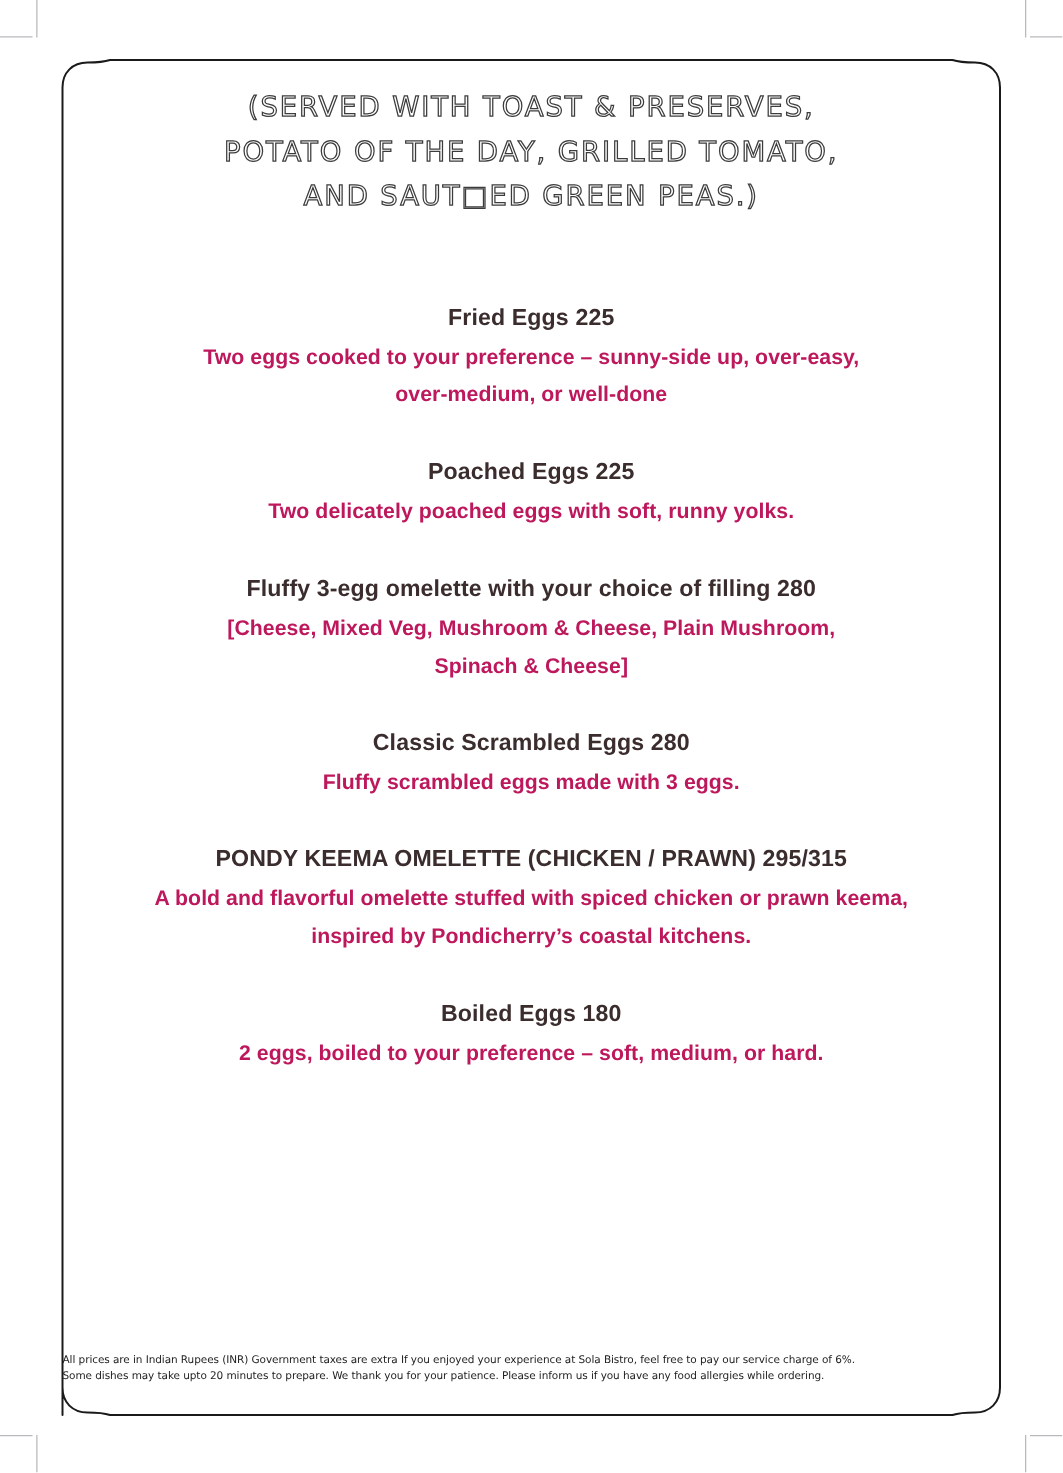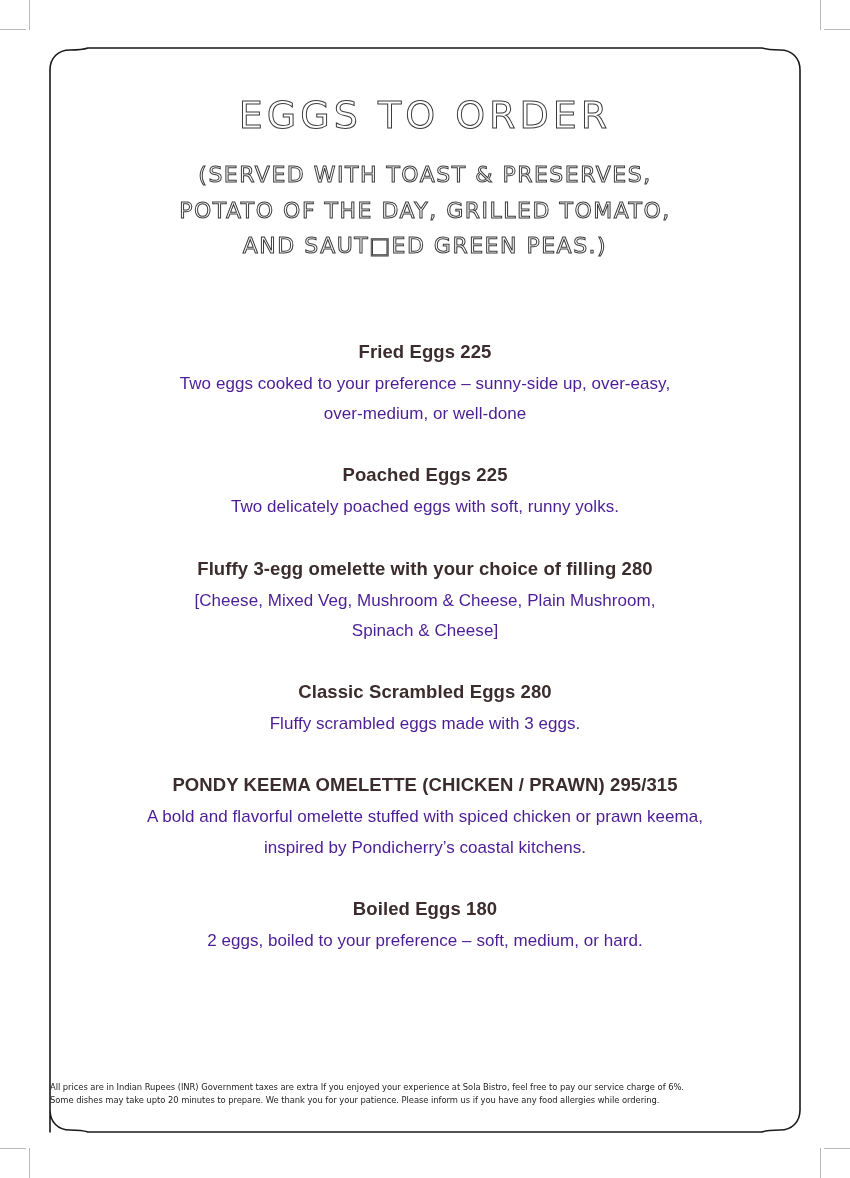--- a/index.html
+++ b/index.html
@@ -75,41 +75,41 @@
     margin: 0;
     padding-top: 21px;
     font-size: 22px;
     line-height: 1.62;
     letter-spacing: 1.5px;
   }
   #menu-subtitle .sub-line { display: block; }
 
   
   #menu-items {
-    margin: 16px;
+    margin: 6px;
     padding: 0;
     list-style: none;
     padding-top: 60px;
   }
   .menu-item { text-align: center; margin-bottom: 34px; }
   .menu-item:last-child { margin-bottom: 0; }
 
   .item-heading {
     margin: 0 0 4px 0;
     font-size: 18.5px;
     font-weight: bold;
     color: #3b2d2d;
     line-height: 1.35;
     letter-spacing: 0.1px;
   }
   .item-desc {
     margin: 0;
     font-size: 17px;
-    font-weight: normal;
-    color: #4c1d95;
+    font-weight: bold;
+    color: #be185d;
     line-height: 1.78;
     letter-spacing: 0.05px;
   }
 
   
   #menu-footer {
     position: absolute;
     left: 0;
     right: 0;
     bottom: 22px;
@@ -138,21 +138,20 @@
   <svg width="762" height="1096" viewBox="0 0 762 1096" fill="none" xmlns="http://www.w3.org/2000/svg" aria-hidden="true">
     <path d="M6 1090 L6 28 C6 16 14 8 26 8 C38 8 44 6 44 6
              L718 6 C718 6 724 8 736 8 C748 8 756 16 756 28
              L756 1068 C756 1080 748 1088 736 1088 C724 1088 718 1090 718 1090
              L44 1090 C44 1090 38 1088 26 1088 C14 1088 6 1080 6 1068 Z" stroke="#1a1a1a" stroke-width="1.6" fill="none" stroke-linejoin="round"></path>
   </svg>
 </div>
 
 <div id="menu-content">
 
-  <h1 id="menu-title" class="outline-type">EGGS TO ORDER</h1>
 
   <h2 id="menu-subtitle" class="outline-type">
     <span class="sub-line">(SERVED WITH TOAST &amp; PRESERVES,</span>
     <span class="sub-line">POTATO OF THE DAY, GRILLED TOMATO,</span>
     <span class="sub-line">AND SAUT□ED GREEN PEAS.)</span>
   </h2>
 
   <ul id="menu-items">
 
     <li class="menu-item">

